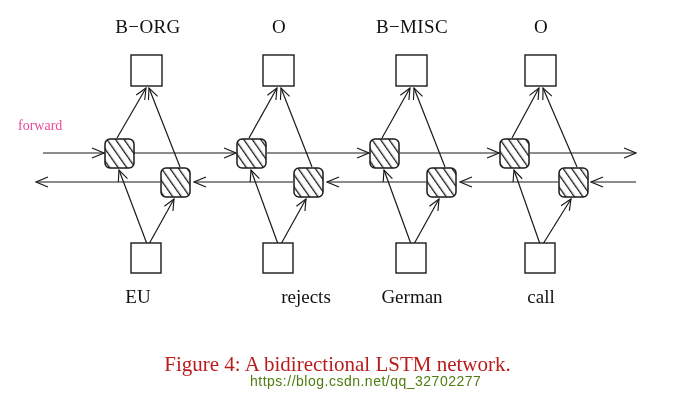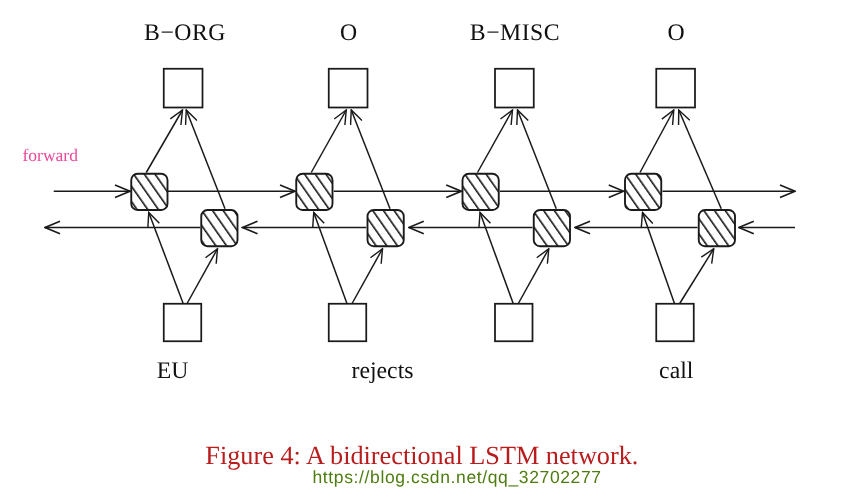--- a/index.html
+++ b/index.html
@@ -171,20 +171,21 @@
     </g>
   </svg>
 
   <div class="lbl tag-label" style="left:148px; top:16px;">B−ORG</div>
   <div class="lbl tag-label" style="left:279px; top:16px;">O</div>
   <div class="lbl tag-label" style="left:412px; top:16px;">B−MISC</div>
   <div class="lbl tag-label" style="left:541px; top:16px;">O</div>
 
   <div class="lbl word-label" style="left:138px; top:286px;">EU</div>
   <div class="lbl word-label" style="left:279px; top:286px;margin-left:27px;">rejects</div>
+  <div class="lbl word-label" style="left:412px; top:286px;">German</div>
   <div class="lbl word-label" style="left:541px; top:286px;">call</div>
 
   <div class="dir-label" style="left:18px; top:118px;">forward</div>
 
   <div id="figure-caption">Figure 4: A bidirectional LSTM network.</div>
   <div id="watermark-url">https://blog.csdn.net/qq_32702277</div>
 
 </div>
 
 </body></html>

